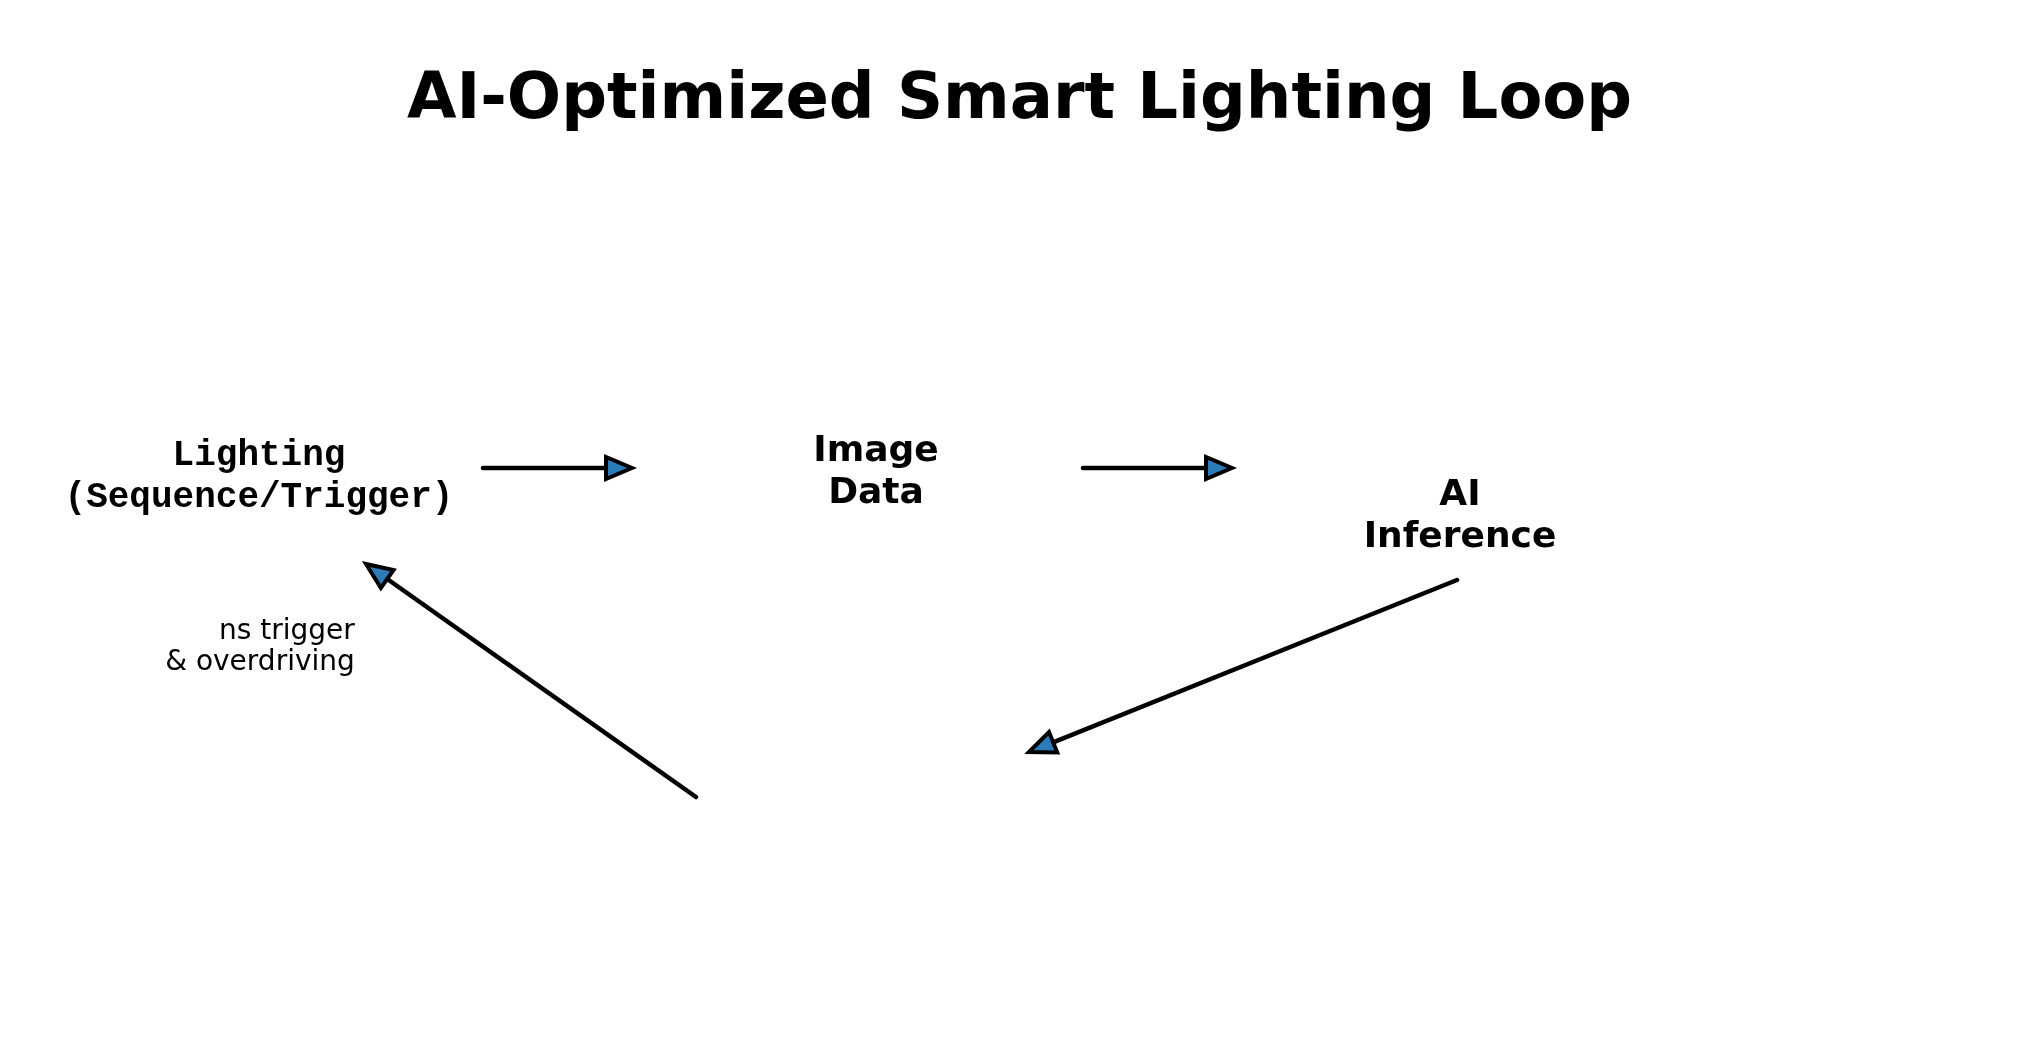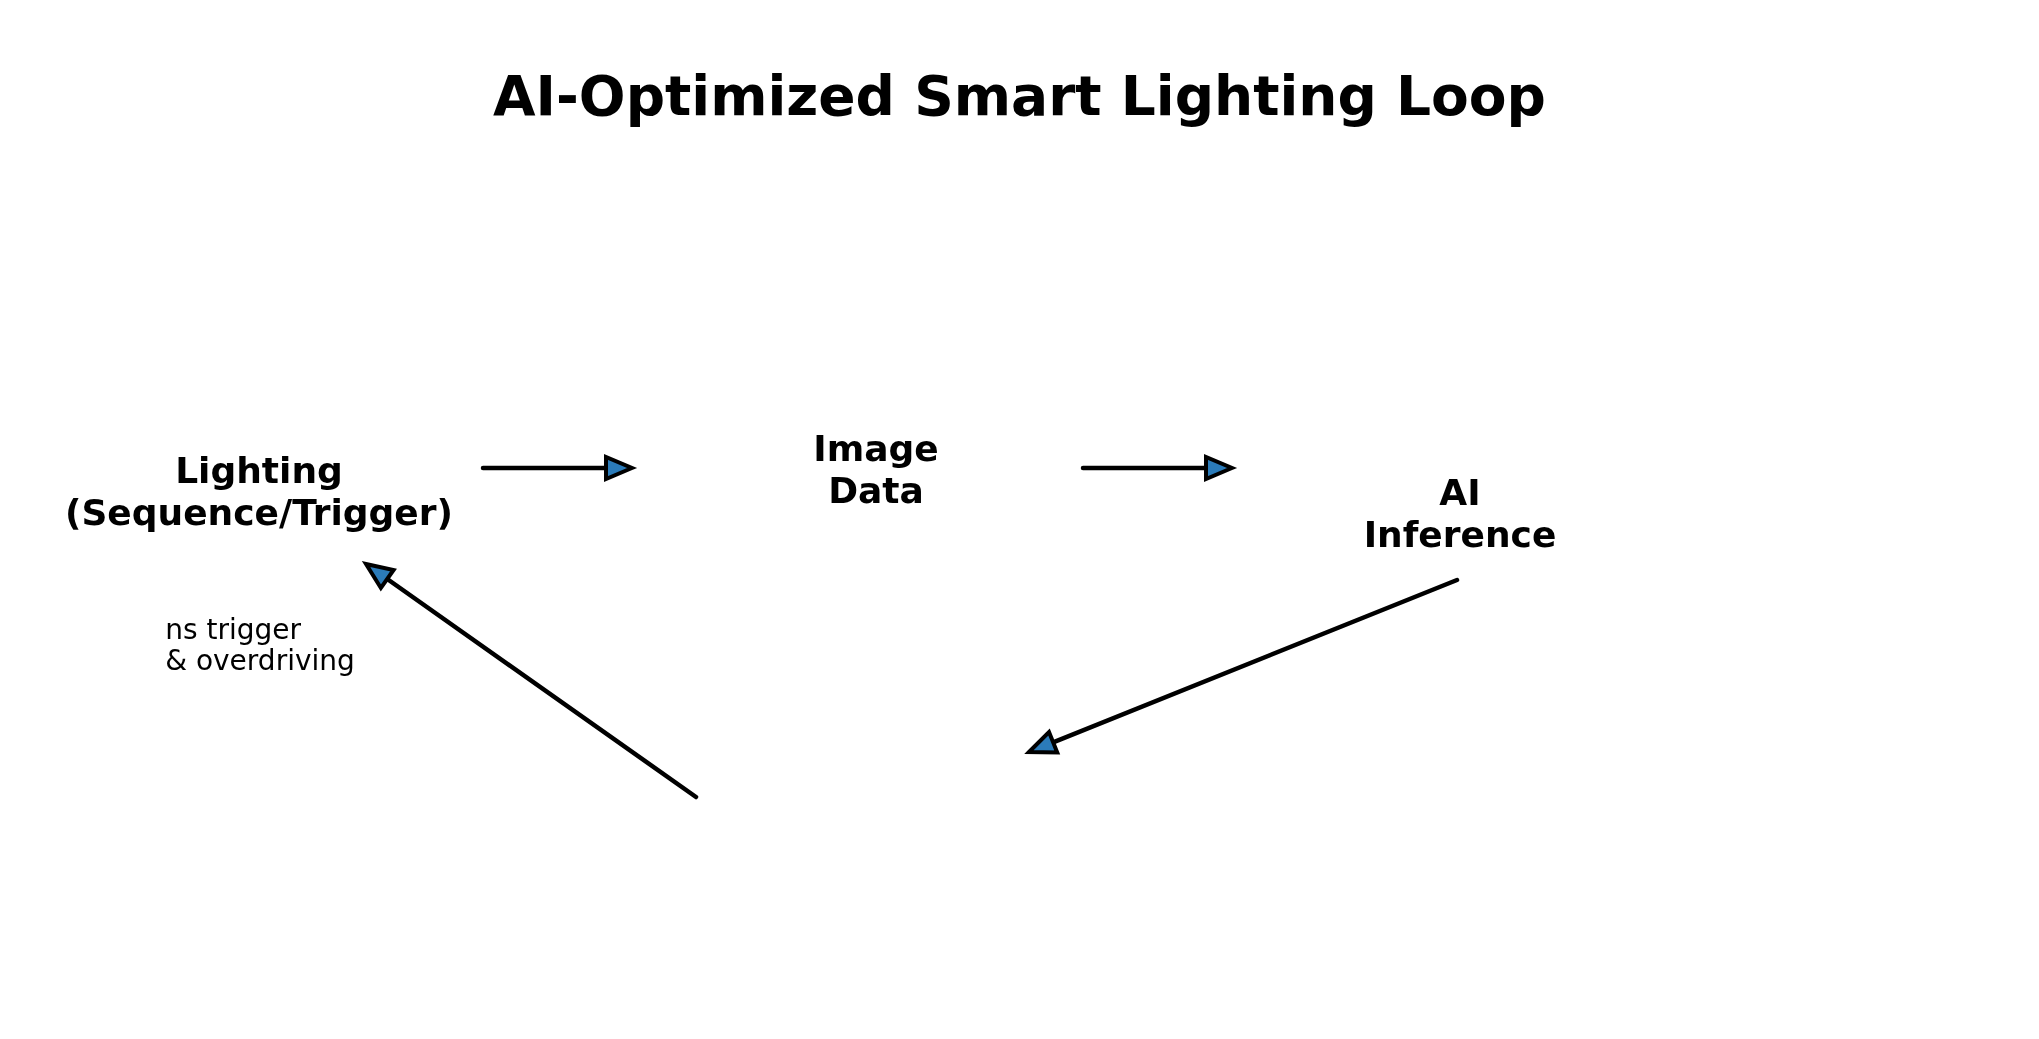--- a/index.html
+++ b/index.html
@@ -16,39 +16,39 @@
     font-family: "DejaVu Sans", "Liberation Sans", sans-serif;
     color: #000000;
   }
   .title {
     position: absolute;
     left: 0;
     right: 0;
     top: 62px;
     margin: 0;
     text-align: center;
-    font-size: 55px;
+    font-size: 64px;
     line-height: 68px;
     font-weight: bold;
     letter-spacing: 0px;
     white-space: pre-line;
   }
   .node {
     position: absolute;
     transform: translate(-50%, -50%);
     text-align: center;
     font-size: 36px;
     line-height: 42px;
     font-weight: bold;
     white-space: pre-line;
   }
   .annotation {
     position: absolute;
     transform: translate(-50%, -50%);
-    text-align: left;
+    text-align: right;
     font-size: 28px;
     line-height: 31px;
     font-weight: normal;
     white-space: pre-line;
   }
   svg.arrows-layer {
     position: absolute;
     left: 0;
     top: 0;
     width: 2039px;
@@ -74,21 +74,21 @@
         <polygon points="1029,752 1049.0230747472556,732.0983297769807 1057.2265518849358,752.5116333521386" fill="#2b7bb9" stroke="#000000" stroke-width="4" stroke-linejoin="miter"></polygon>
       </g>
       <g>
         <line x1="696" y1="797" x2="387.2393805968605" y2="578.9962899365712" stroke="#000000" stroke-width="4.5" stroke-linecap="round"></line>
         <polygon points="366,564 393.58396480079443,570.0103981455918 380.89479639292654,587.9821817275506" fill="#2b7bb9" stroke="#000000" stroke-width="4" stroke-linejoin="miter"></polygon>
       </g>
     </svg>
 
   <h1 class="title">AI-Optimized Smart Lighting Loop</h1>
 
-  <div class="node" style="left: 259px; top: 492px;">Lighting
+  <div class="node" style="left: 259px; top: 477px; font-family: Liberation Mono, monospace;">Lighting
 (Sequence/Trigger)</div>
 
   <div class="node" style="left: 876px; top: 470px;">Image
 Data</div>
 
   <div class="node" style="left: 1460px; top: 470px; margin-top: 44px;">AI
 Inference</div>
 
 
   <div class="annotation" style="left: 260px; top: 645px;">ns trigger

